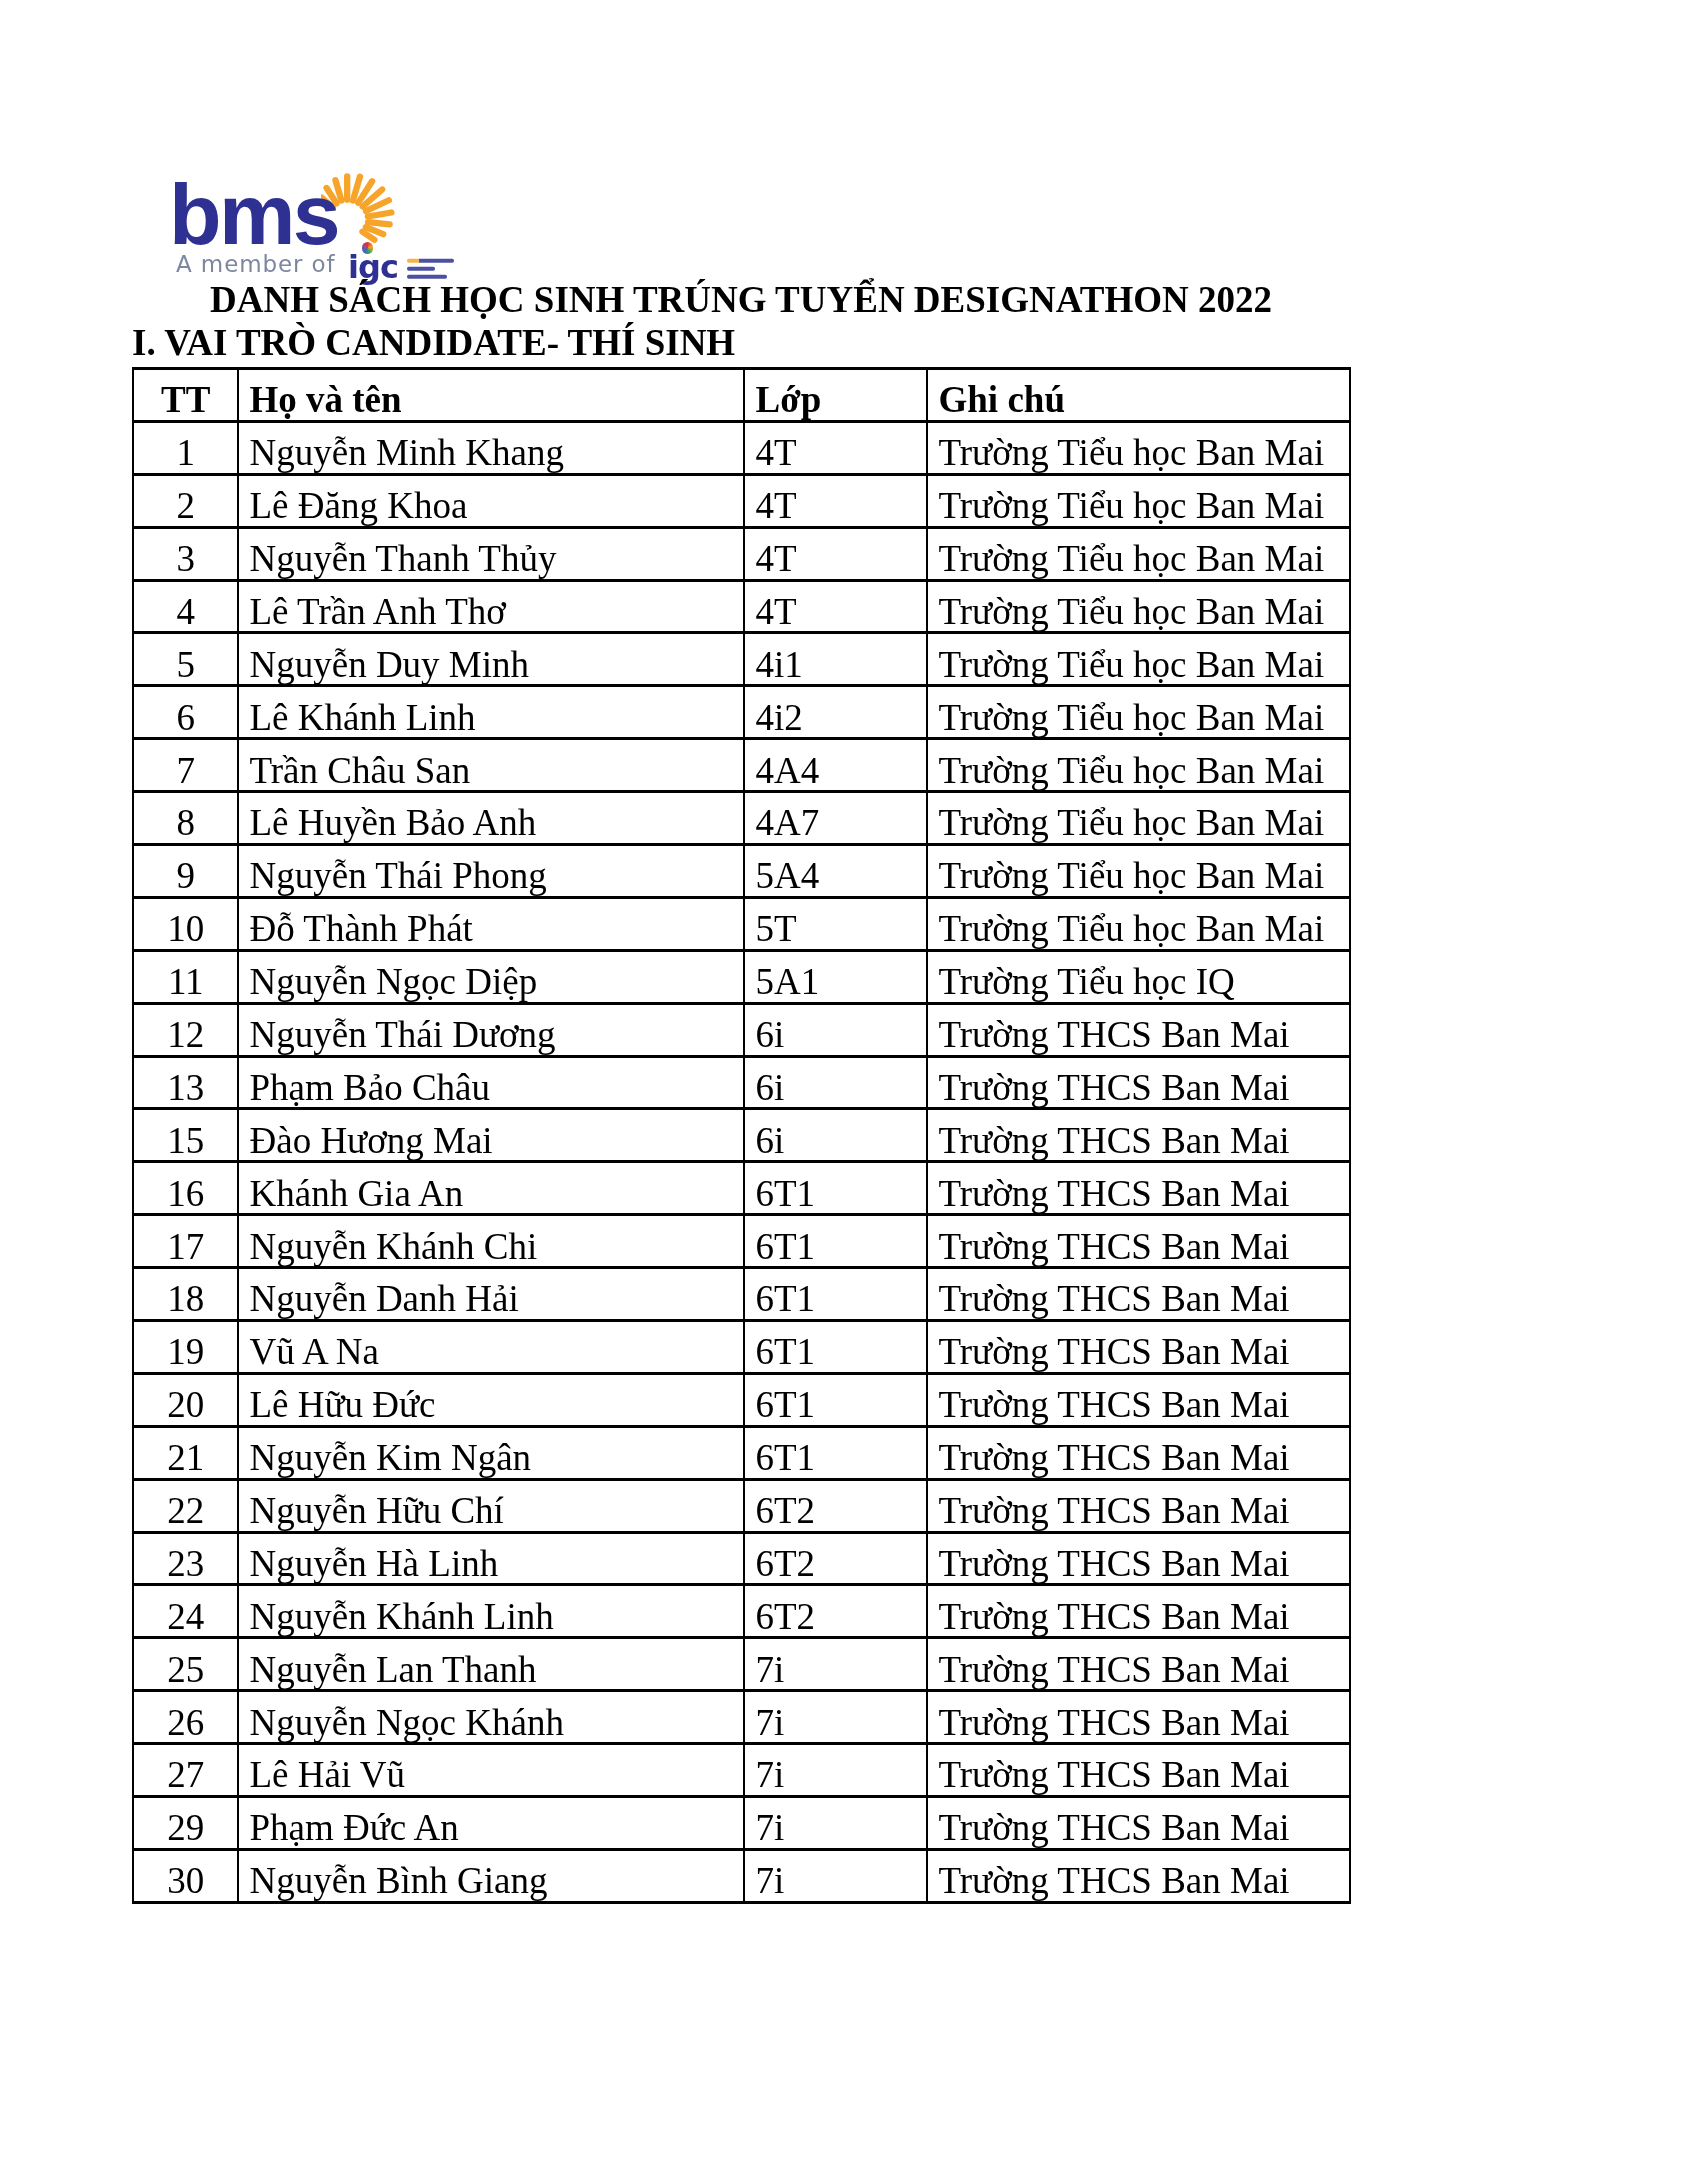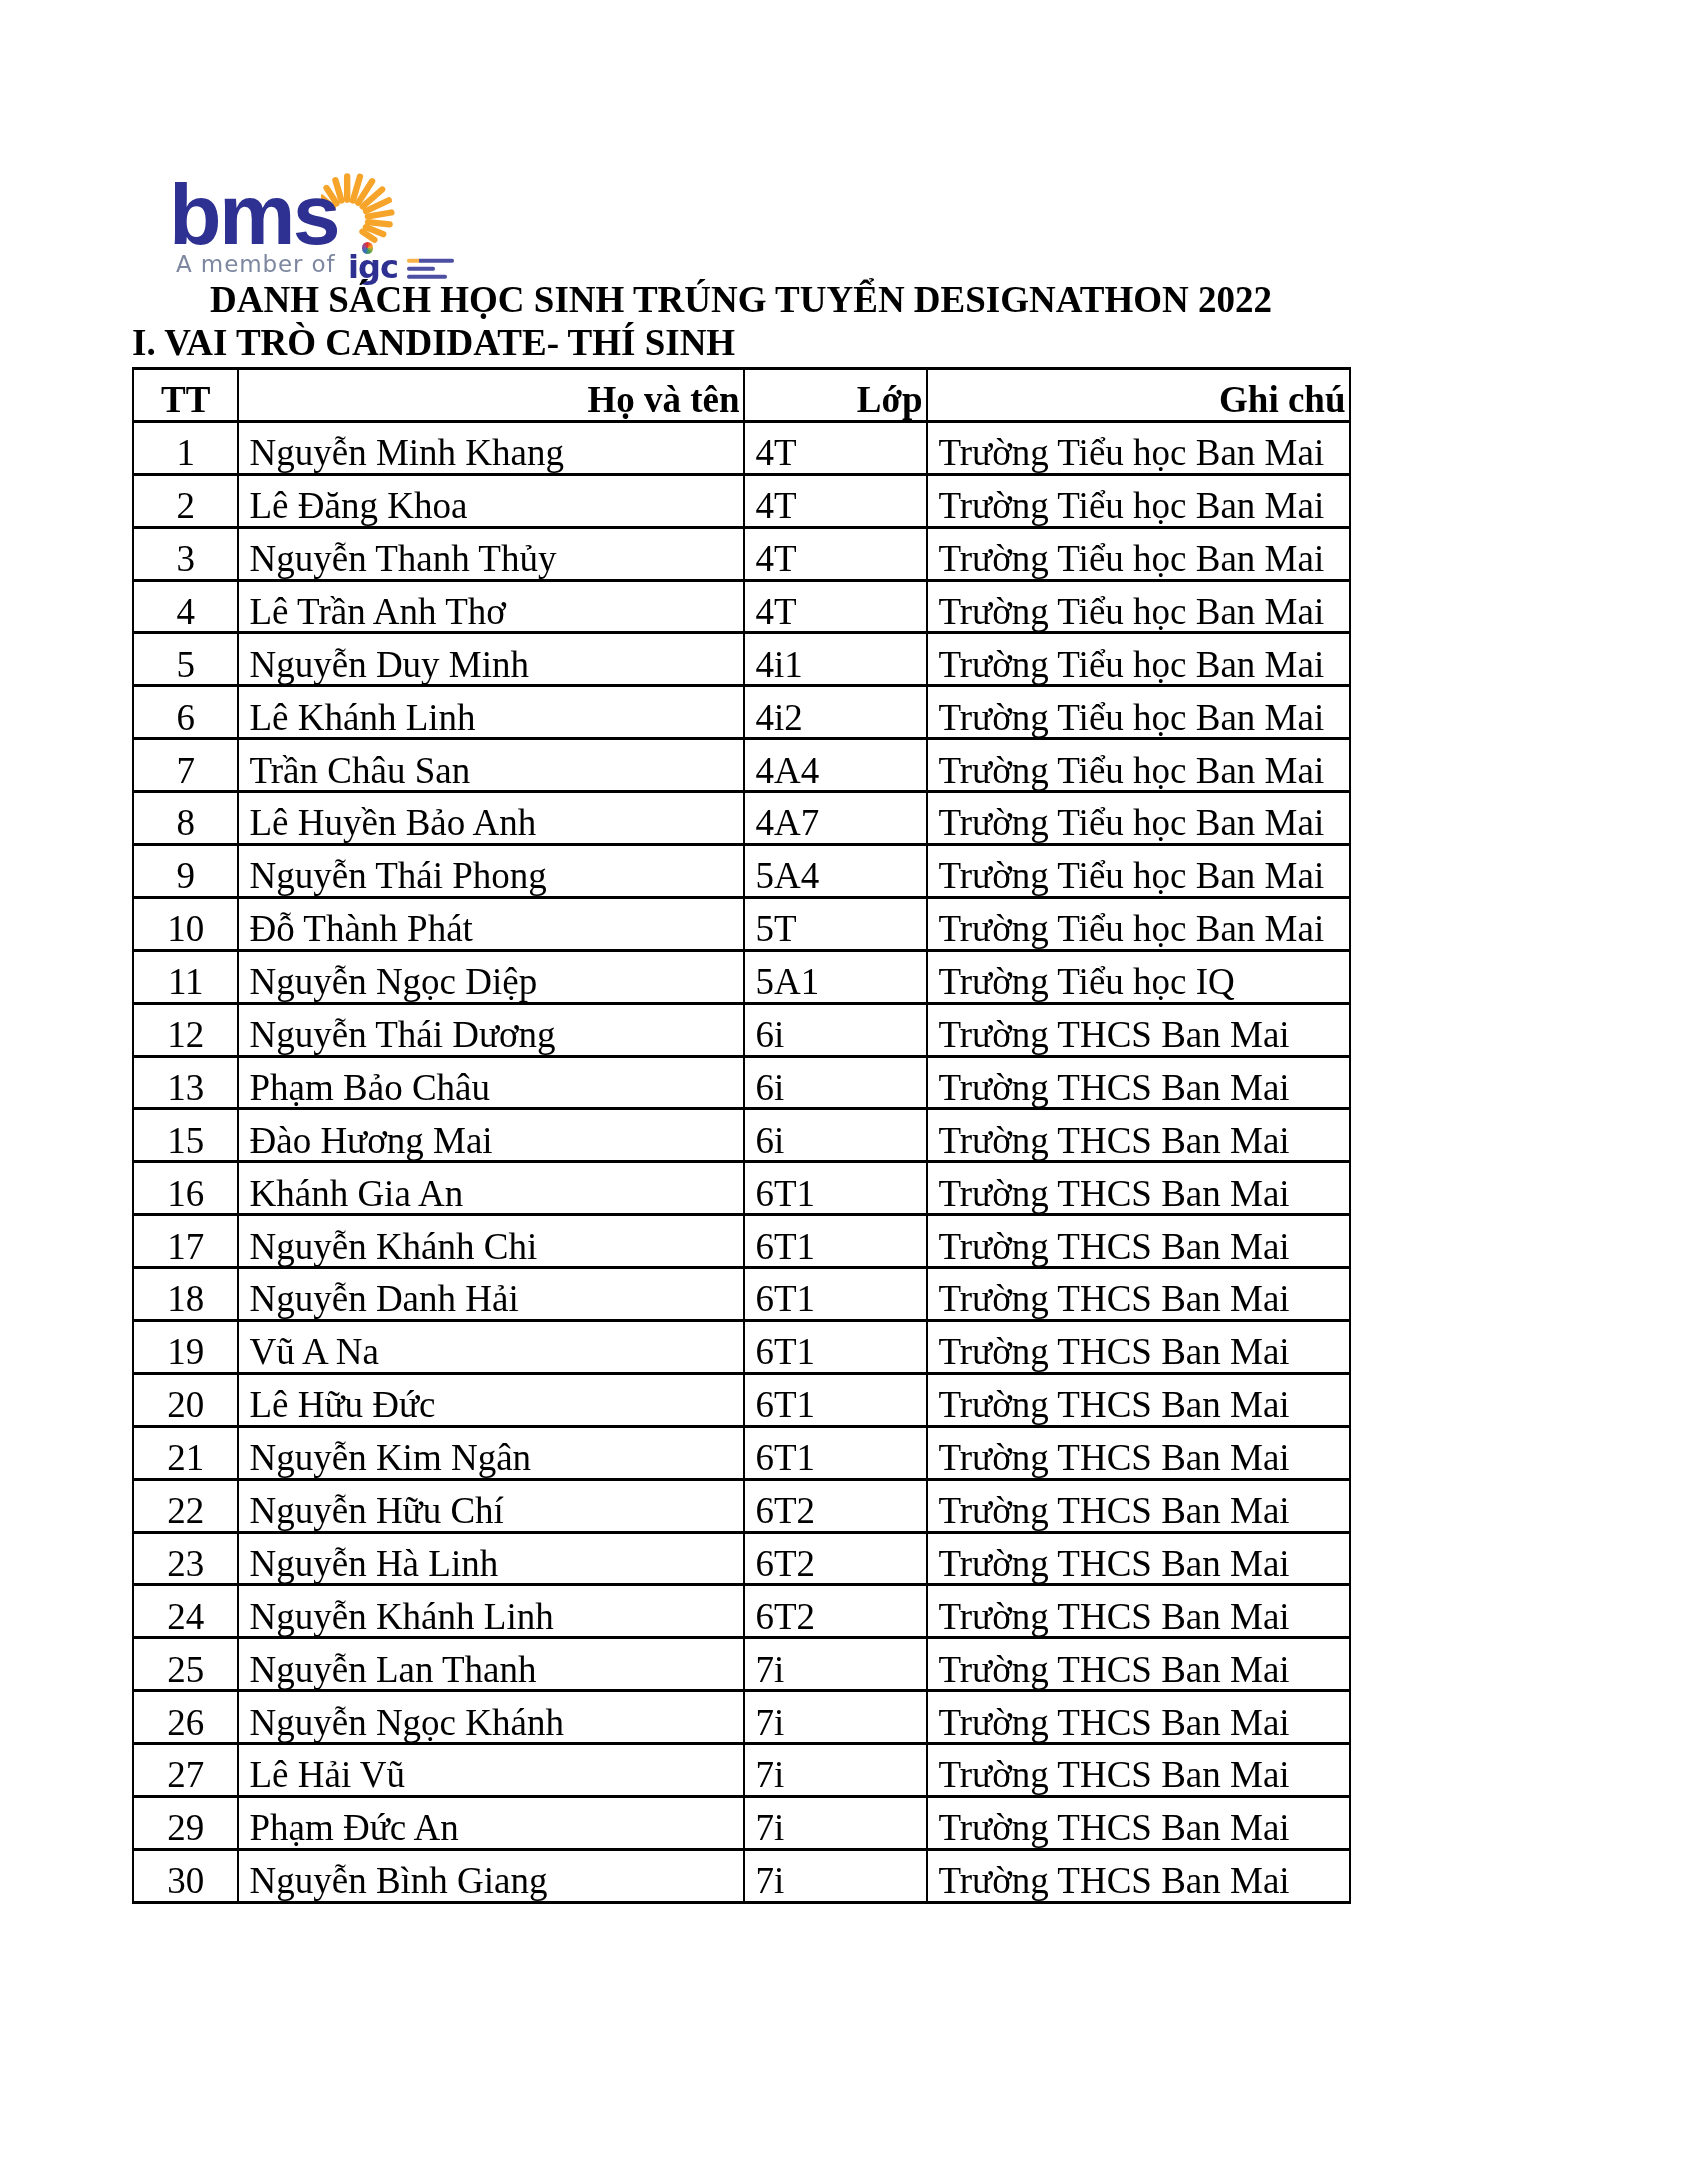--- a/index.html
+++ b/index.html
@@ -59,21 +59,21 @@
   table.roster td,table.roster th{
     border-left:2.6px solid #000;border-right:2.6px solid #000;
     border-top:3.5px solid #000;border-bottom:3.5px solid #000;
     height:49px;               
     vertical-align:bottom;
     padding:0 3.5px 0.9px 10.5px;
     line-height:1.02;
     overflow:visible;white-space:nowrap;
     font-weight:normal;text-align:left;
   }
-  table.roster th{font-weight:bold;text-align:right;}
+  table.roster th{font-weight:bold;}
   table.roster .c-tt,table.roster th.h-tt{text-align:center;padding-left:4px;}
 </style>
 </head>
 <body>
 
 <div class="logo">
   <svg class="sunburst" viewBox="0 0 115 128" preserveAspectRatio="none" aria-hidden="true">
     <g stroke="#f6a42a" stroke-width="8.5" stroke-linecap="round" fill="none">
       <line x1="15.7" y1="77.6" x2="0.8" y2="64.2"></line>
       <line x1="20.7" y1="72.1" x2="7.4" y2="50.9"></line>

